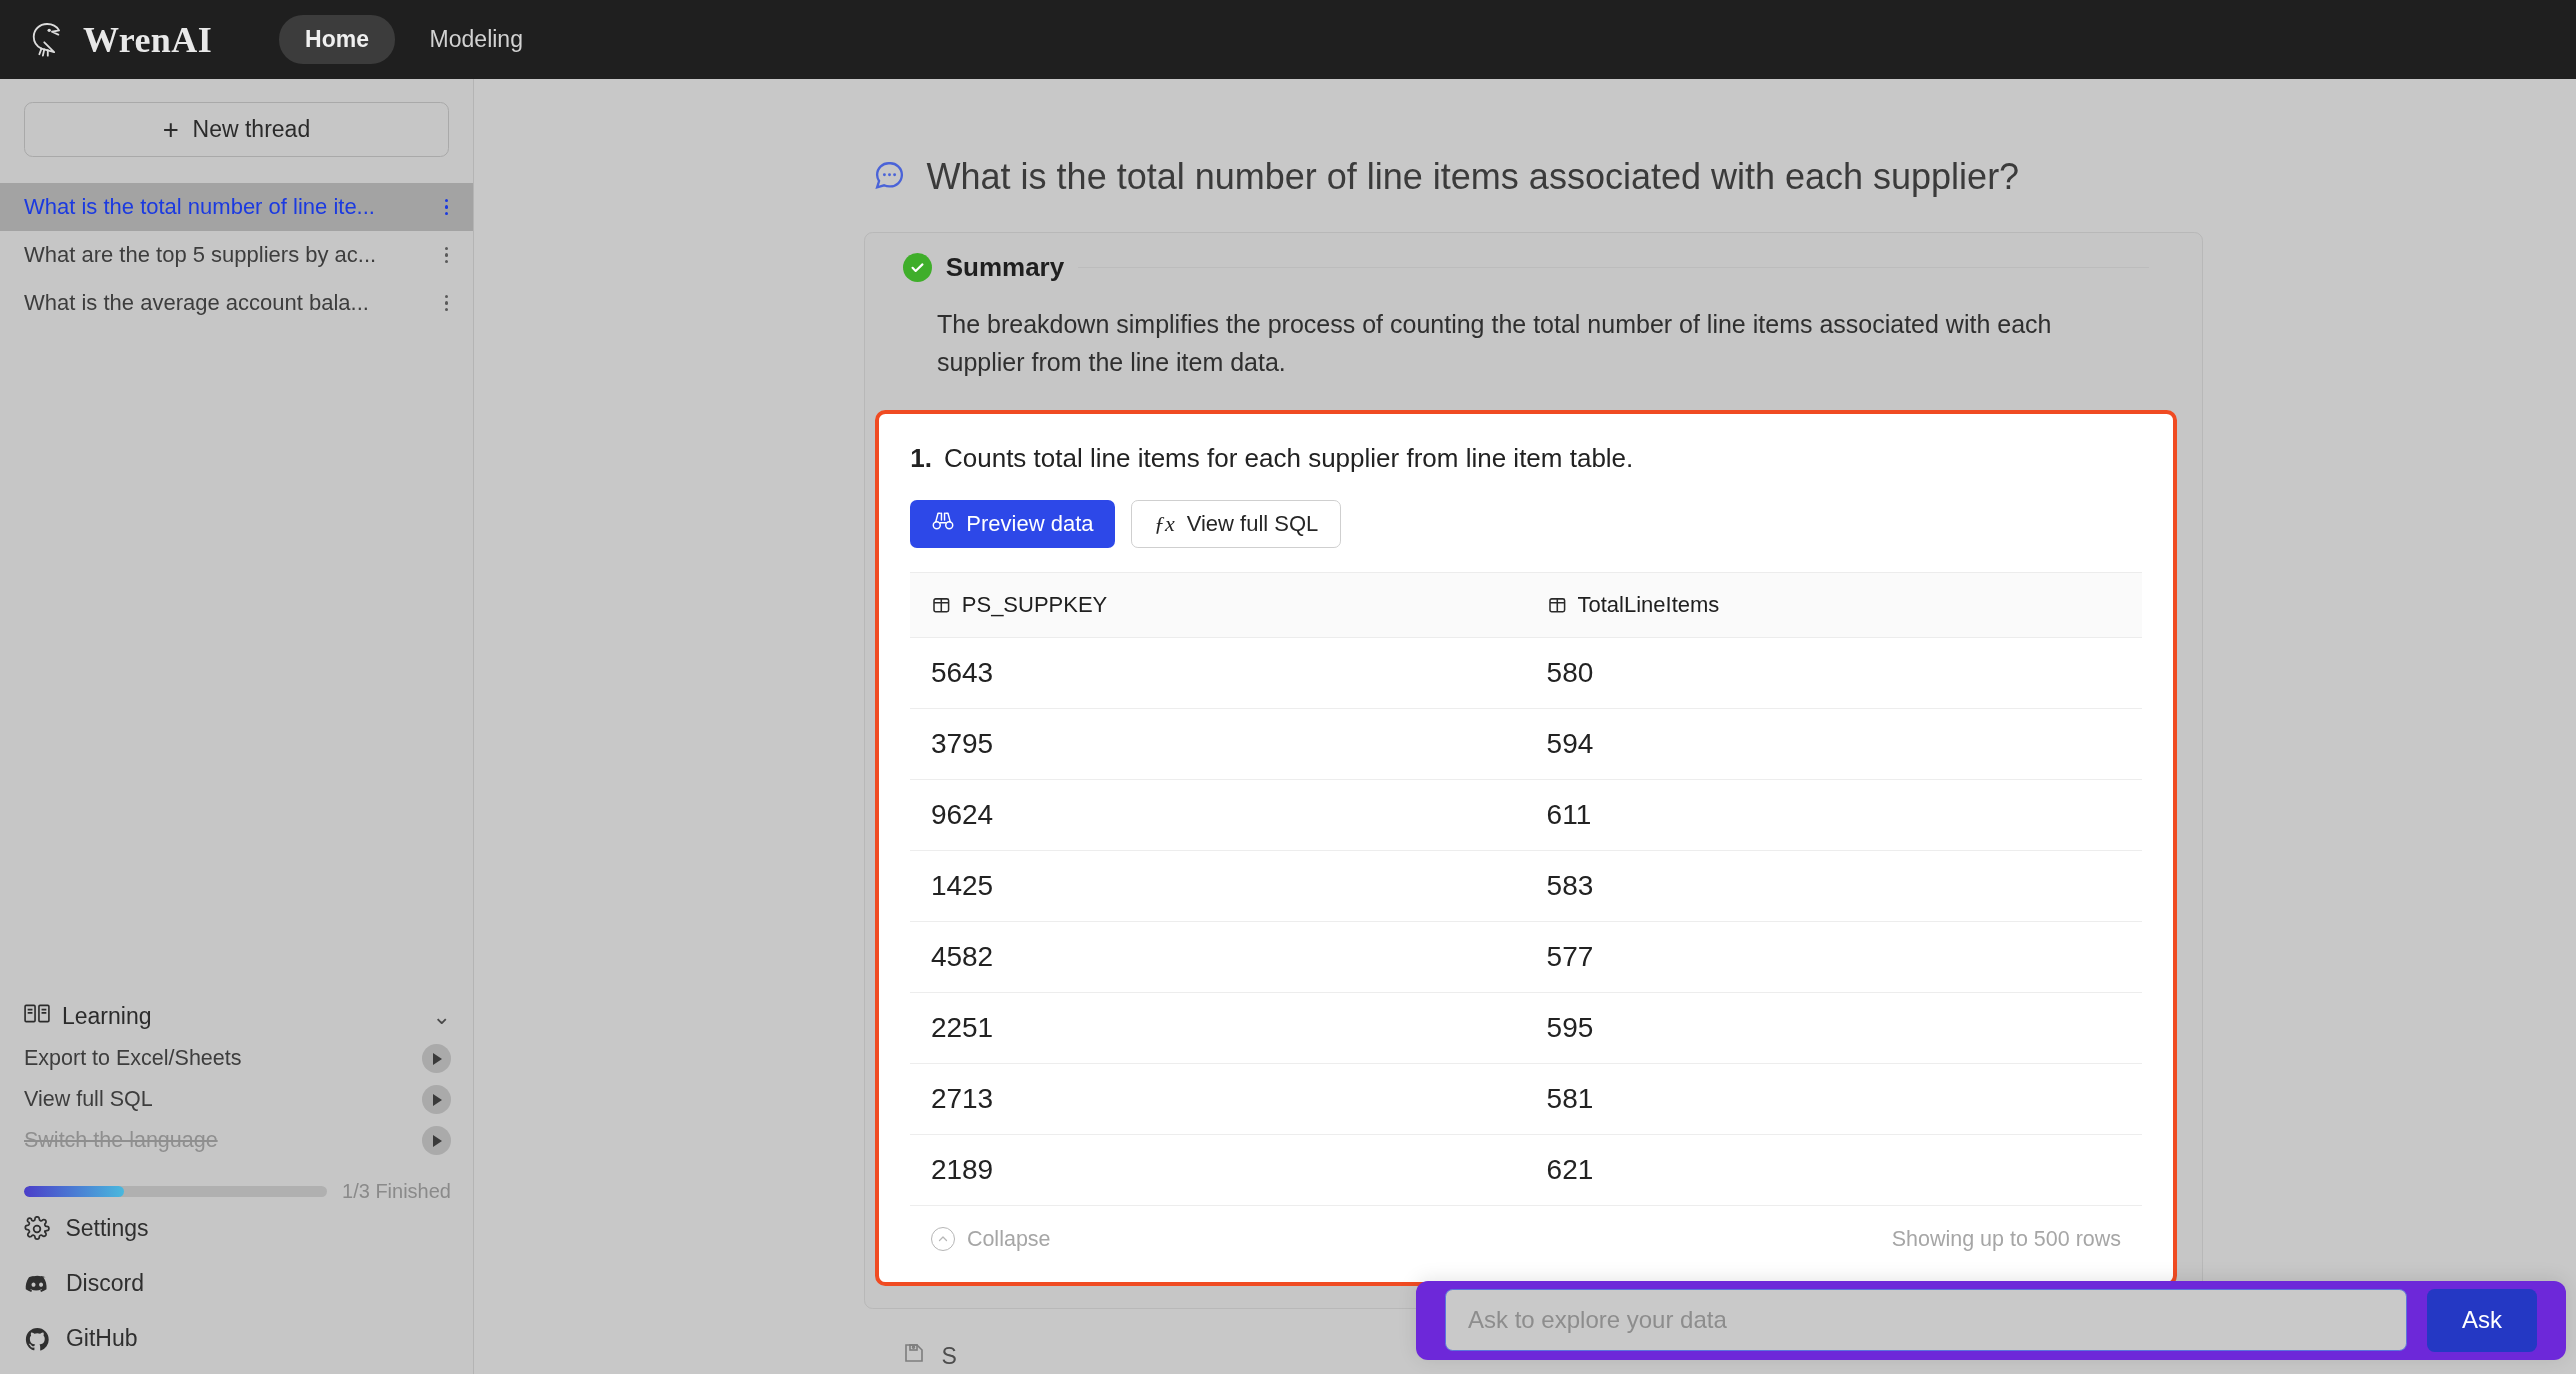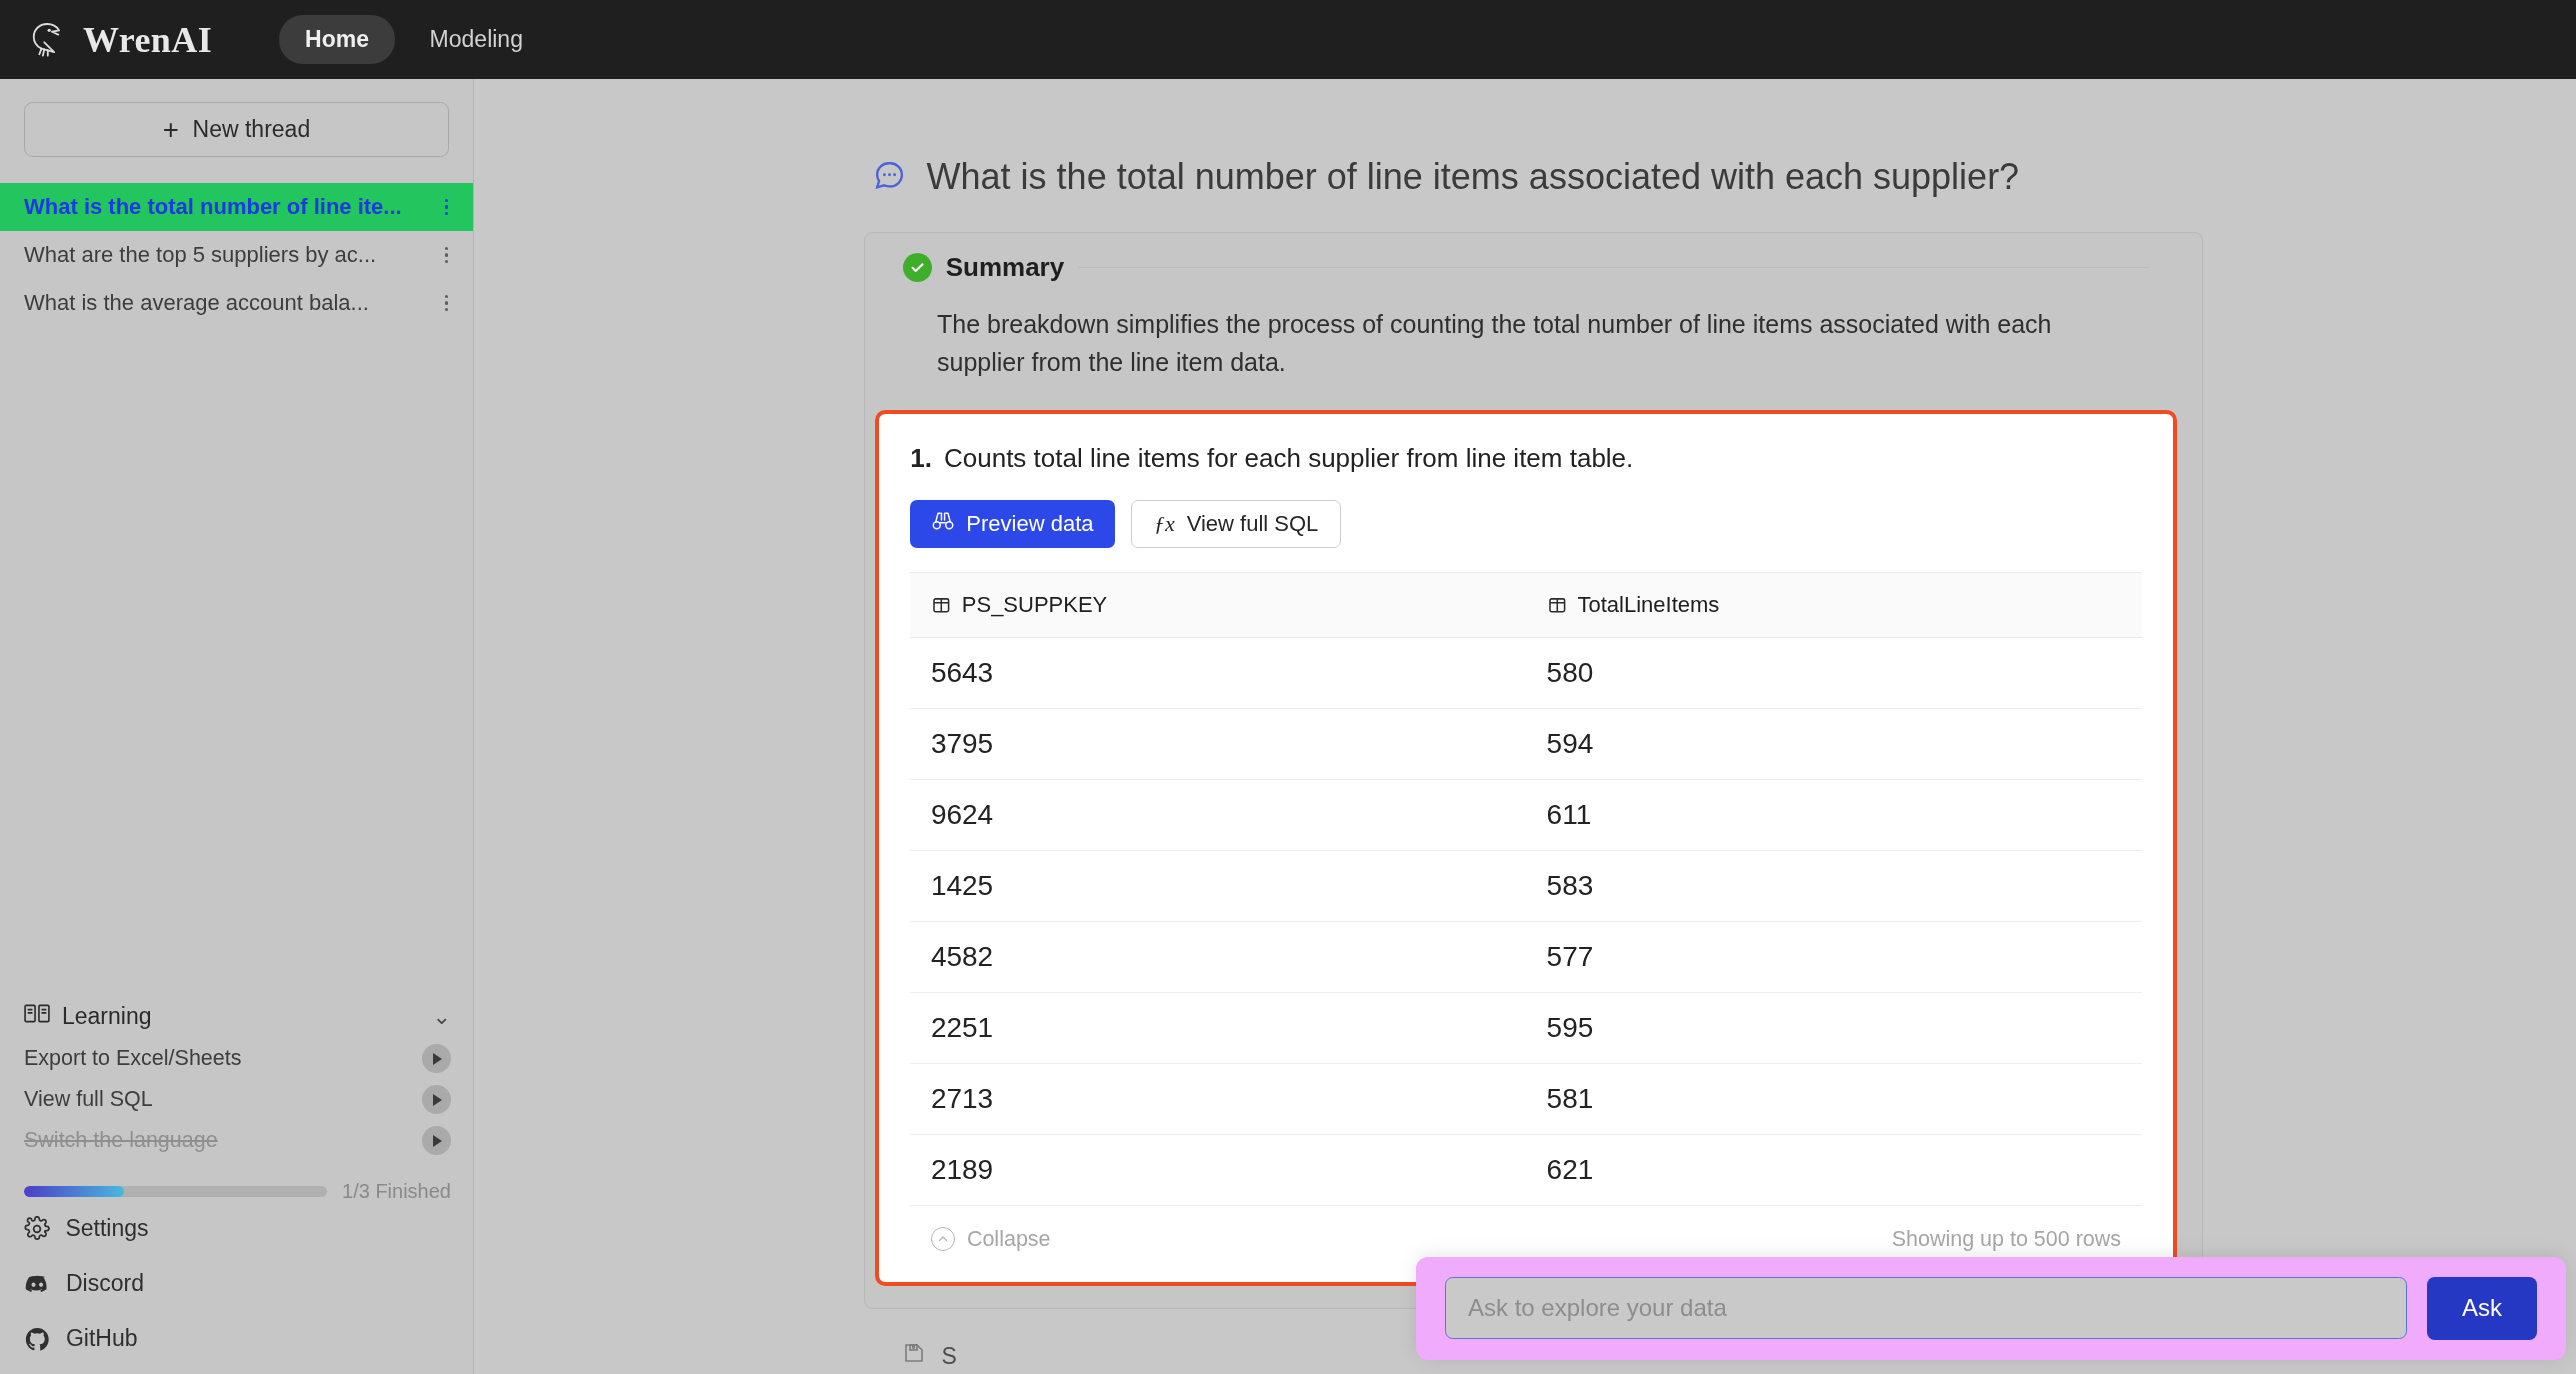--- a/index.html
+++ b/index.html
@@ -48,21 +48,21 @@
     display: flex; align-items: center; justify-content: center; gap: 13.7px;
     font-size: 23px; color: #2b2b2b; cursor: pointer;
   }
   .plus-icon { font-size: 27.5px; line-height: 1; font-weight: 400; }
 
   .thread-list { margin-top: 26px; }
   .thread-item {
     height: 48px; display: flex; align-items: center;
     padding: 0 17px 0 24px; cursor: pointer; gap: 6.9px;
   }
-  .thread-item.active { background: #22c55e; font-weight: bold; }
+  .thread-item.active { background: #a3a3a3; }
   .thread-label {
     flex: 1; font-size: 22px; color: #3d3d3d;
     white-space: nowrap; overflow: hidden;
   }
   .thread-item.active .thread-label { color: #1b3ae0; }
   .kebab {
     width: 19px; display: flex; flex-direction: column; align-items: center;
     gap: 3.4px; cursor: pointer;
   }
   .kebab i { width: 3.4px; height: 3.4px; border-radius: 50%; background: #5a5a5a; display: block; }
@@ -193,22 +193,22 @@
   .post-actions { margin-left: 390px; width: 1339px; padding: 24px 38px 0 38px; }
   .pa-row { display: flex; align-items: center; gap: 15.4px; height: 46px;
             font-size: 23px; color: #4d4d4d; cursor: pointer; }
   .rec-row { display: flex; align-items: center; gap: 15.4px; height: 46px;
              font-size: 23px; color: #3b3b3b; font-weight: 700; margin-top: 15.4px;
              background: #c0c0c0; }
 
   
   .askbar {
     position: absolute; left: 942px; bottom: 15.4px;
-    width: 1150px; height: 103px;
-    background: #f0abfc; border-radius: 12px;
+    width: 1150px; height: 79px;
+    background: #6d28d9; border-radius: 12px;
     box-shadow: 0 -1.7px 19px rgba(0,0,0,.10);
     display: flex; align-items: center; gap: 20px;
     padding: 0 29px;
     z-index: 30;
   }
   .ask-input {
     flex: 1; height: 62px; border-radius: 7.7px;
     border: 1.7px solid #5b74dd; background: #c9c9c9;
     font-size: 24px; color: #6f6f6f; padding: 0 22px;
     outline: none; font-family: "Liberation Sans", sans-serif;

